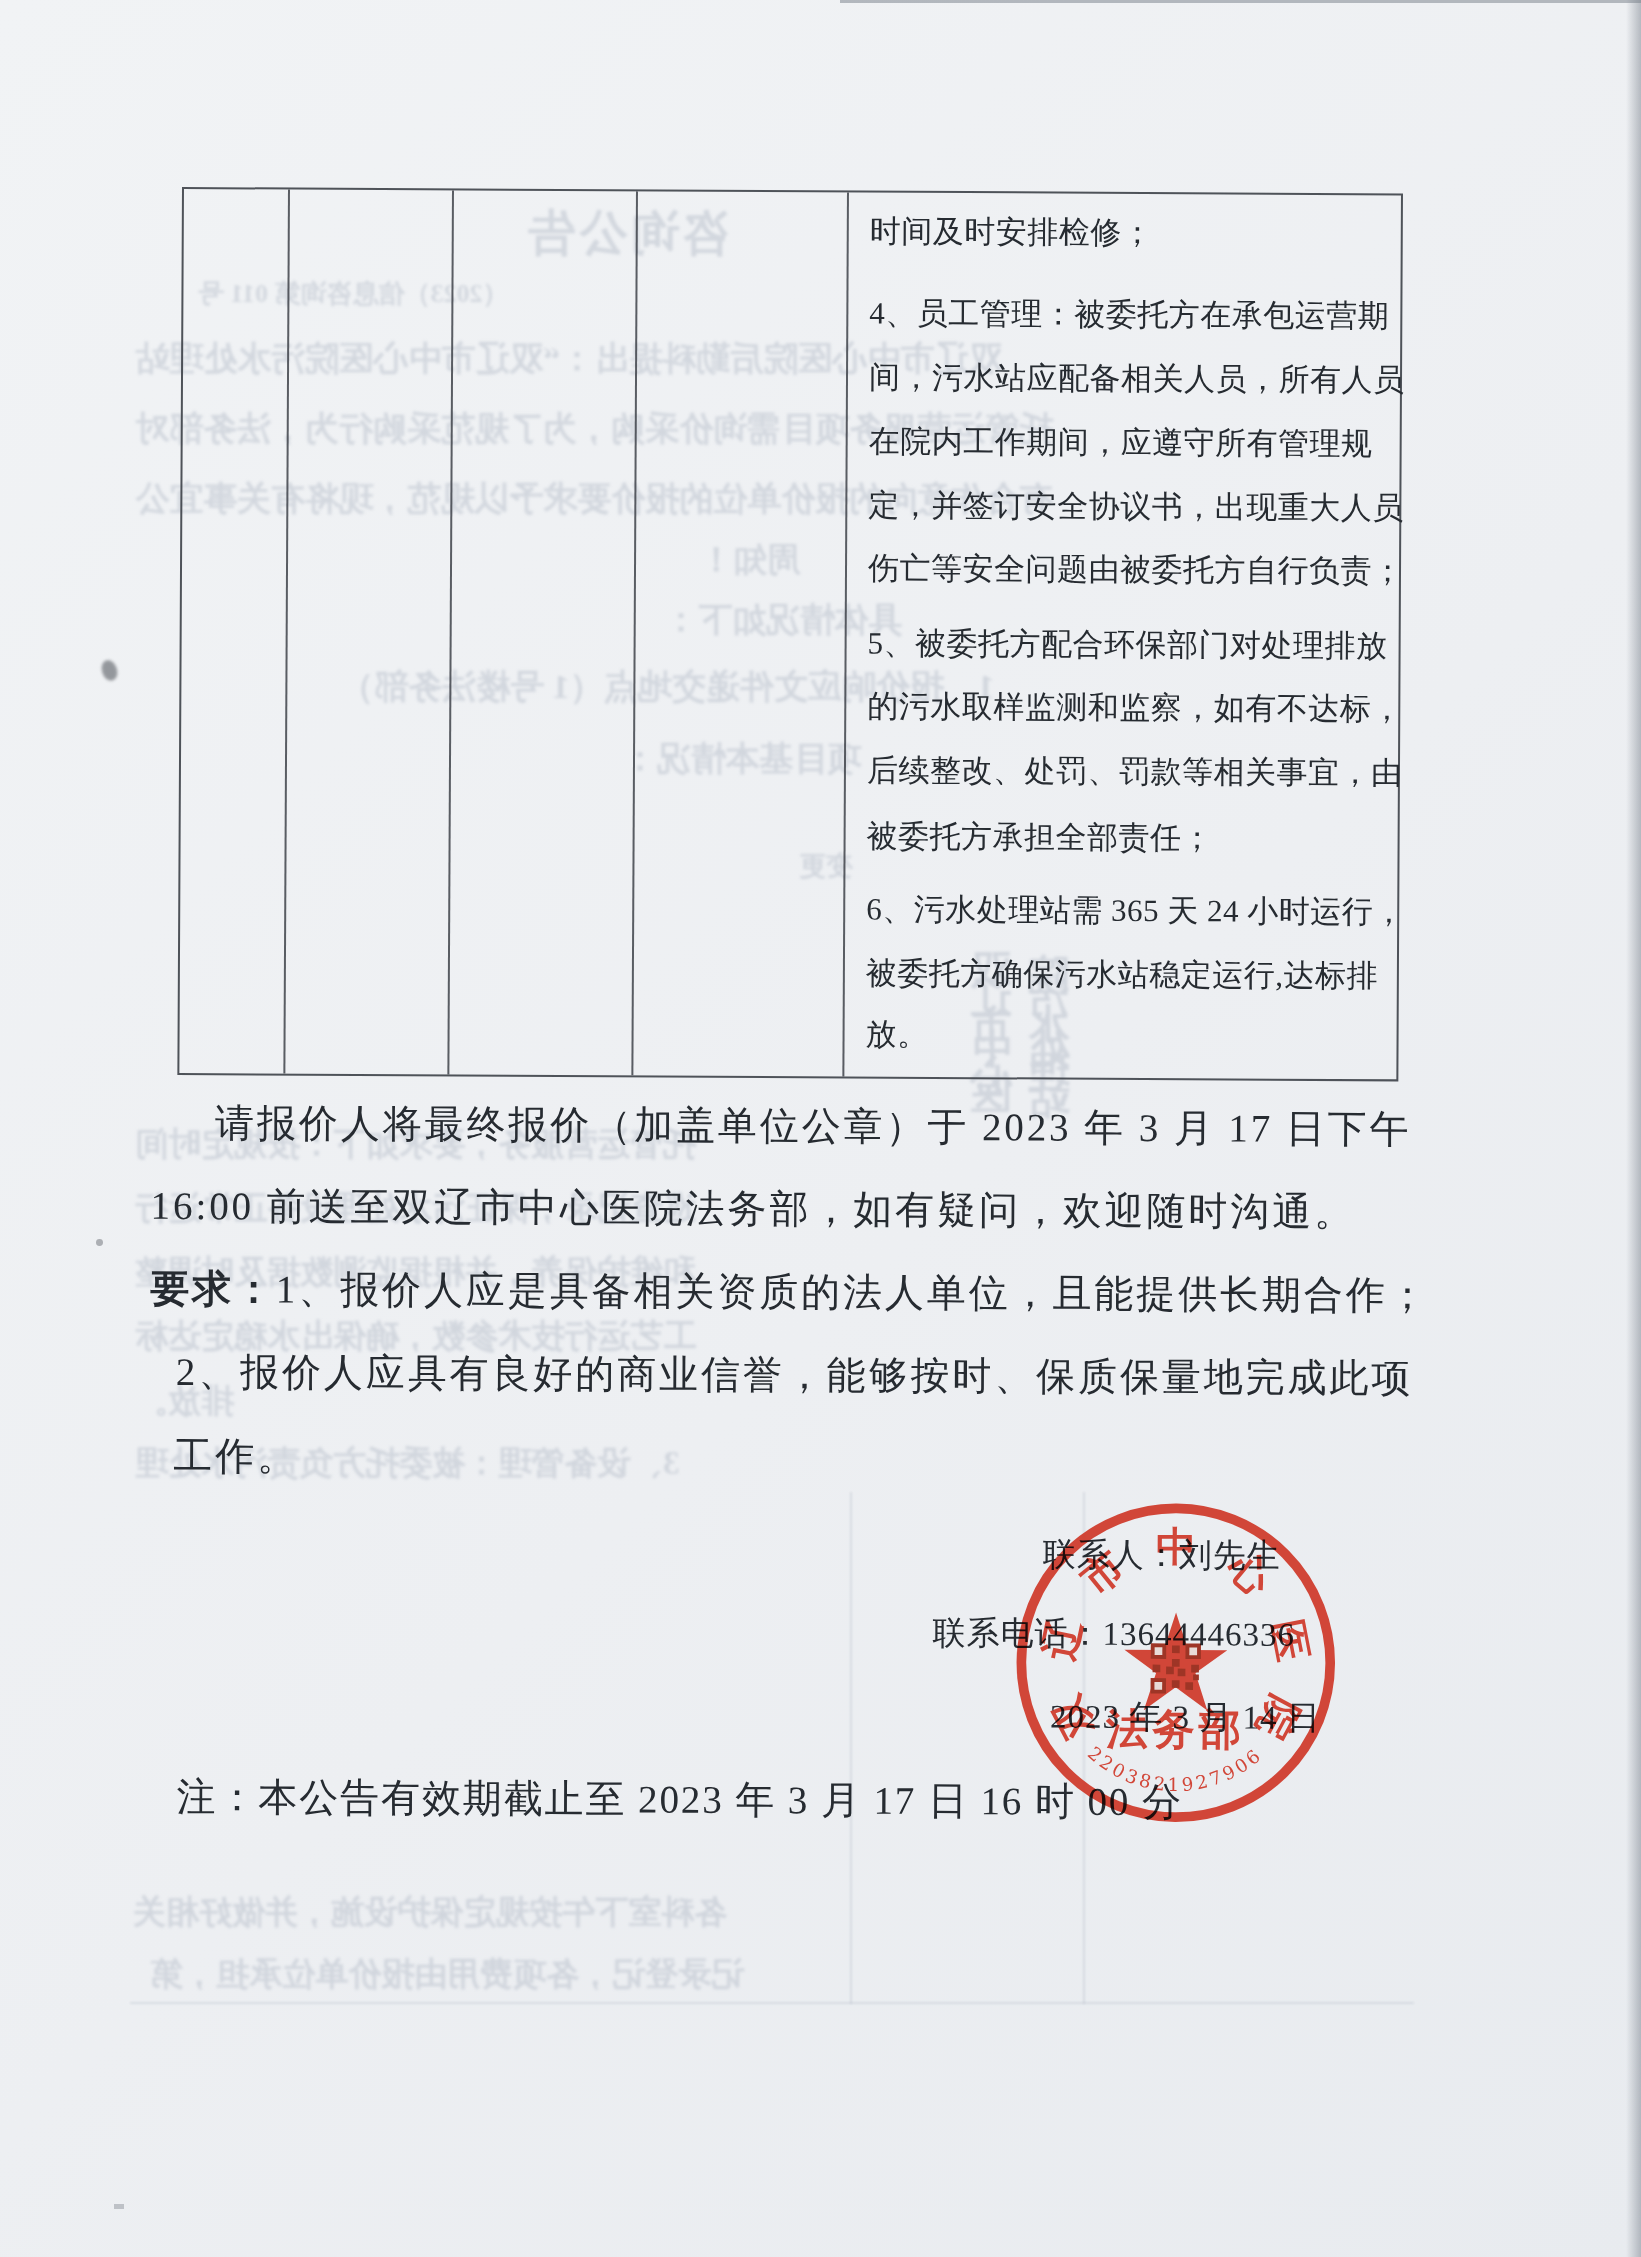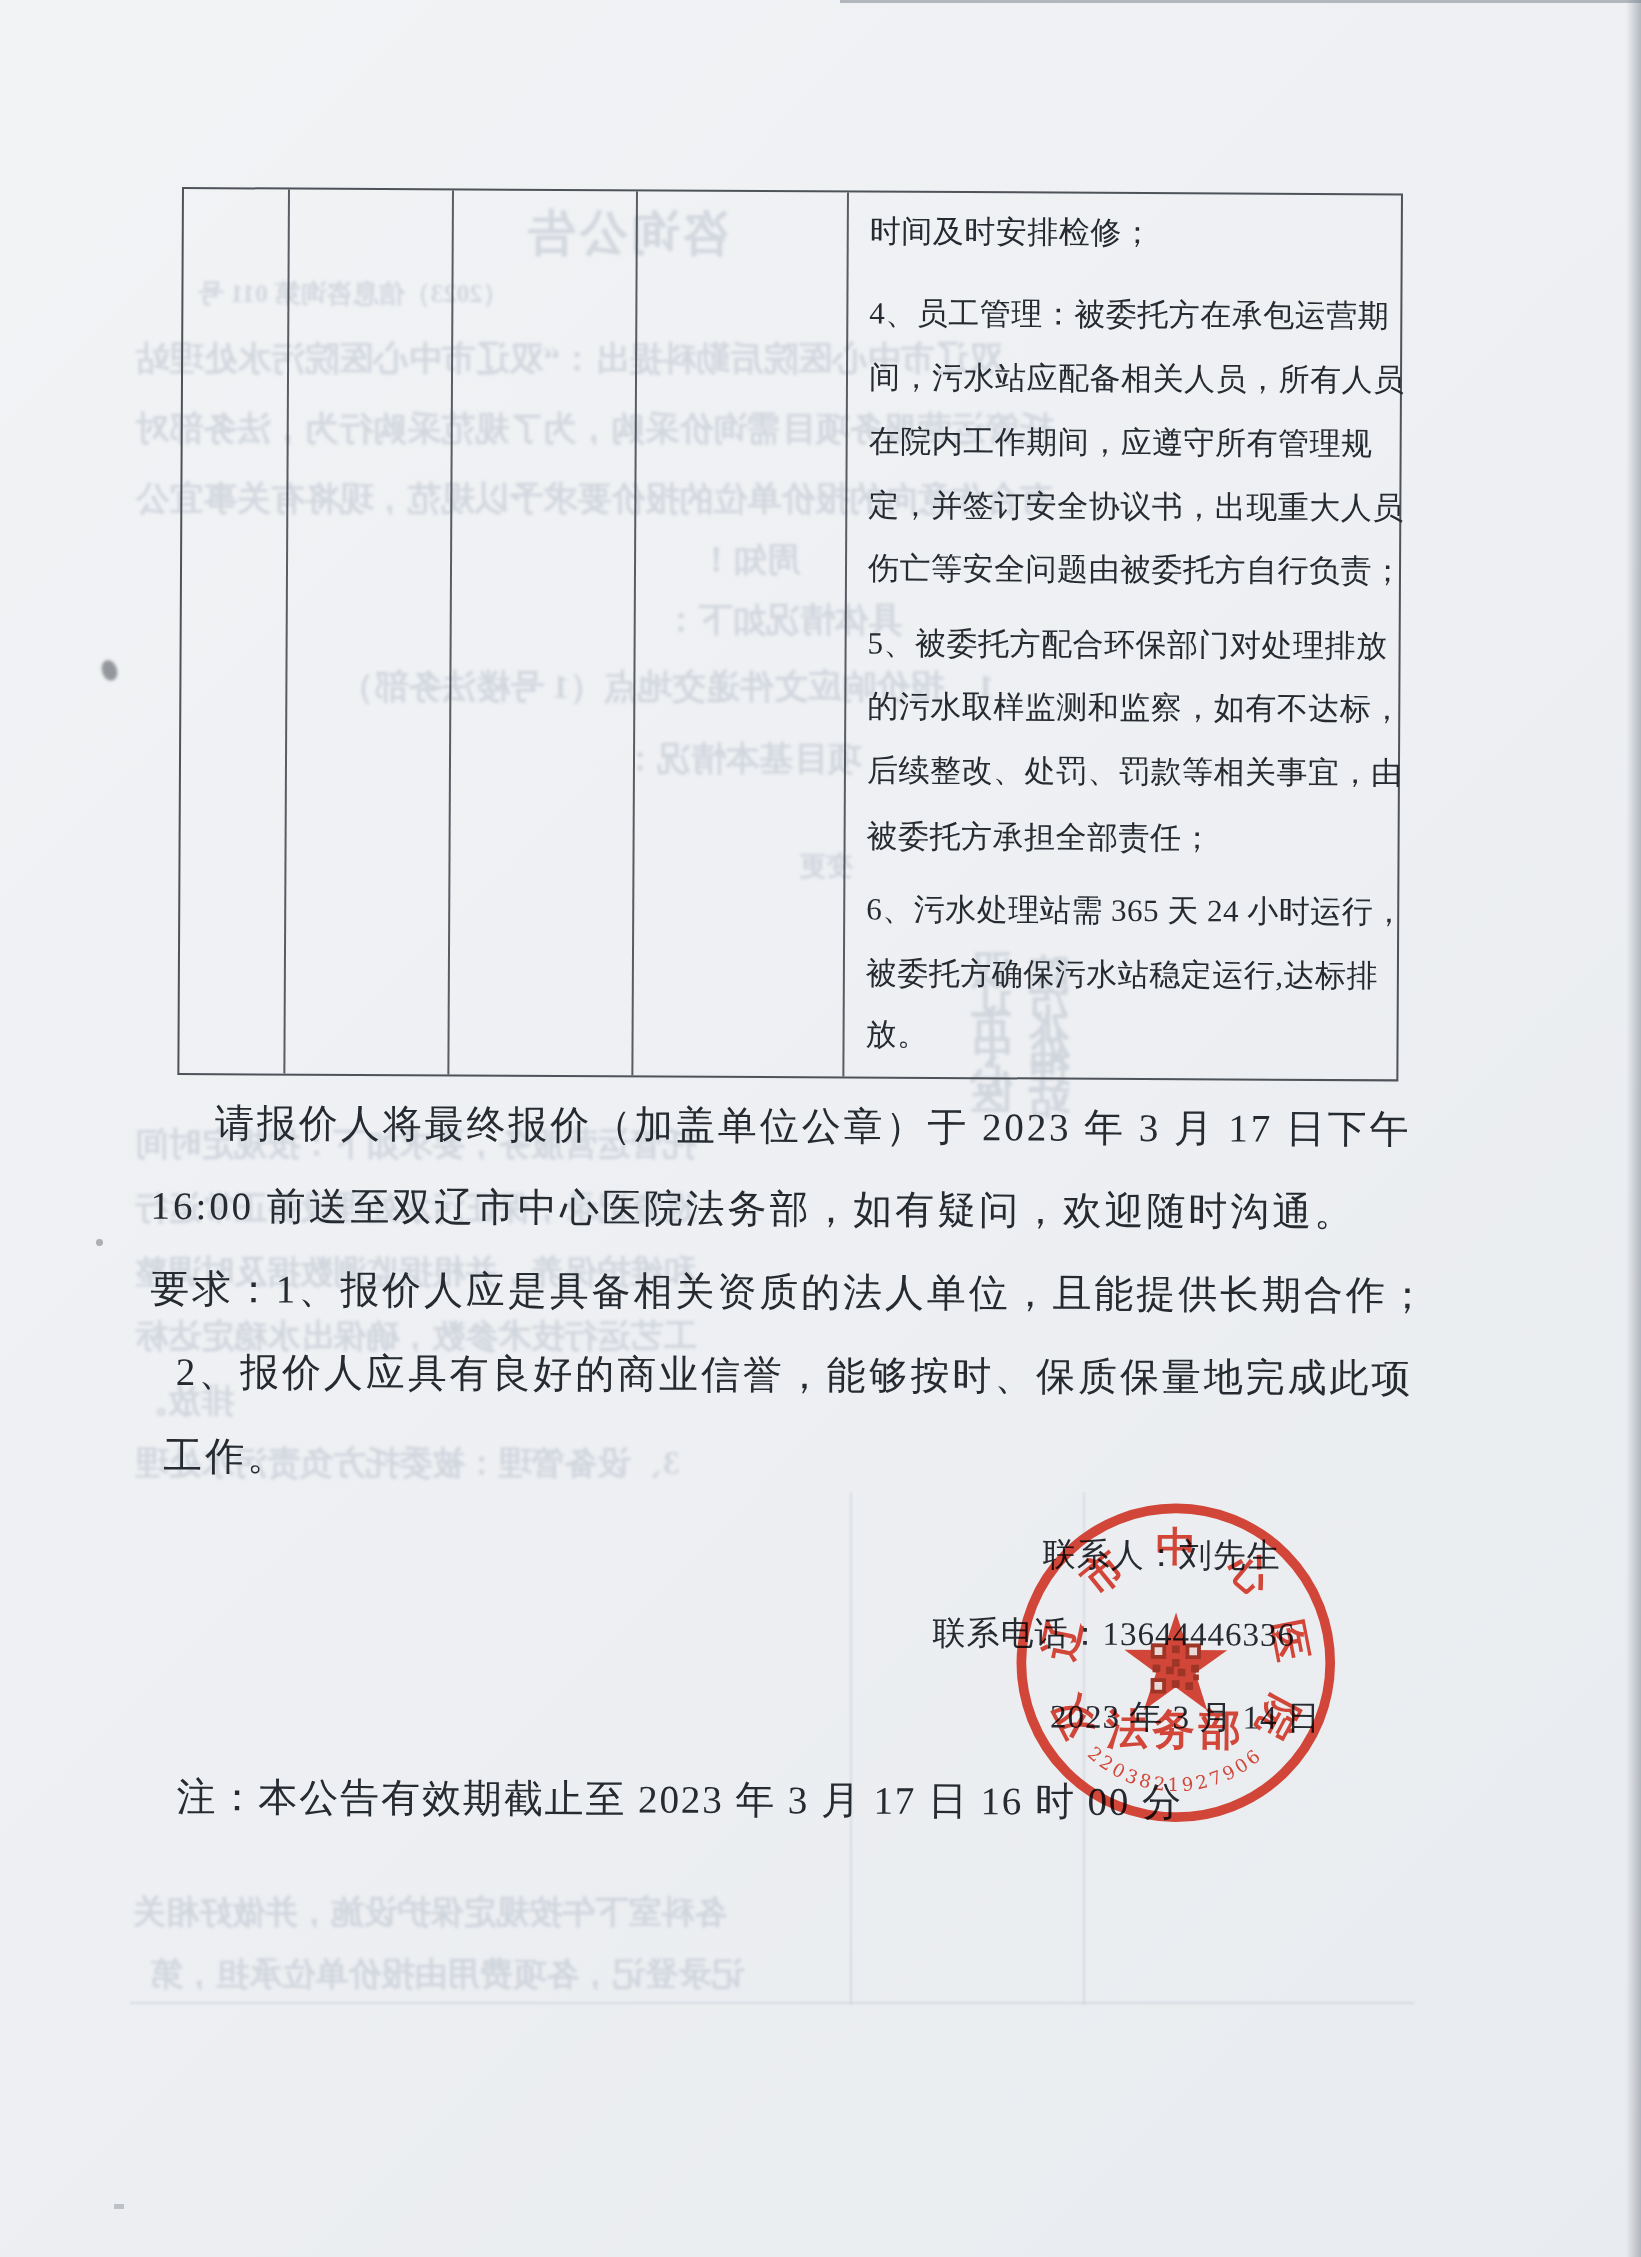--- a/index.html
+++ b/index.html
@@ -23,21 +23,21 @@
   .tbl-border{position:absolute;left:182px;top:187px;width:1221px;height:888px;
               border:2.4px solid rgba(56,60,67,.88);box-sizing:border-box;}
   .vline{position:absolute;top:189px;height:884px;width:1.9px;background:rgba(56,60,67,.82);}
   .cell-line{position:absolute;left:870px;font-size:31px;letter-spacing:0.5px;
              line-height:1;white-space:nowrap;}
 
   
   .bodyline{position:absolute;font-size:39px;letter-spacing:2.9px;line-height:1;
             white-space:nowrap;}
   .contact{font-size:33px;letter-spacing:1px;}
-  .bold{font-weight:normal;}
+  .bold{font-weight:bold;}
 
   
   .seal{position:absolute;left:1004px;top:1480px;width:359px;height:359px;
         opacity:.9;mix-blend-mode:multiply;}
 
   
   .edge-right{position:absolute;right:0;top:0;width:15.4px;height:100%;
       background:linear-gradient(to right,rgba(110,118,130,0),rgba(110,118,130,.45));}
   .edge-top{position:absolute;left:840px;top:0;width:801px;height:2.9px;
       background:#767d88;opacity:.5;}
@@ -105,21 +105,21 @@
     <div class="cell-line" style="top:817px;">被委托方承担全部责任；</div>
 
     <div class="cell-line" style="top:890px;">6、污水处理站需 365 天 24 小时运行，</div>
     <div class="cell-line" style="top:954px;">被委托方确保污水站稳定运行,达标排</div>
     <div class="cell-line" style="top:1015px;">放。</div>
 
     <div class="bodyline" style="left:220px;top:1103px;">请报价人将最终报价（加盖单位公章）于 2023 年 3 月 17 日下午</div>
     <div class="bodyline" style="left:156px;top:1186px;">16:00 前送至双辽市中心医院法务部，如有疑问，欢迎随时沟通。</div>
     <div class="bodyline" style="left:156px;top:1269px;"><span class="bold">要求：</span><span>1、报价人应是具备相关资质的法人单位，且能提供长期合作；</span></div>
     <div class="bodyline" style="left:182px;top:1352px;">2、报价人应具有良好的商业信誉，能够按时、保质保量地完成此项</div>
-    <div class="bodyline" style="left:170px;top:1436px;">工作。</div>
+    <div class="bodyline" style="left:180px;top:1436px;">工作。</div>
 
     <div class="bodyline contact" style="left:1050px;top:1534px;">联系人：刘先生</div>
     <div class="bodyline contact" style="left:940px;top:1613px;">联系电话：13644446336</div>
     <div class="bodyline contact" style="left:1058px;top:1696px;">2023 年 3 月 14 日</div>
 
     <div class="bodyline" style="left:185px;top:1777px;letter-spacing:1.9px;">注：本公告有效期截止至 2023 年 3 月 17 日 16 时 00 分</div>
 
     <svg class="seal" viewBox="0 0 372 372">
       <circle cx="186" cy="184" r="160" fill="none" stroke="#cf3323" stroke-width="10"></circle>
 

